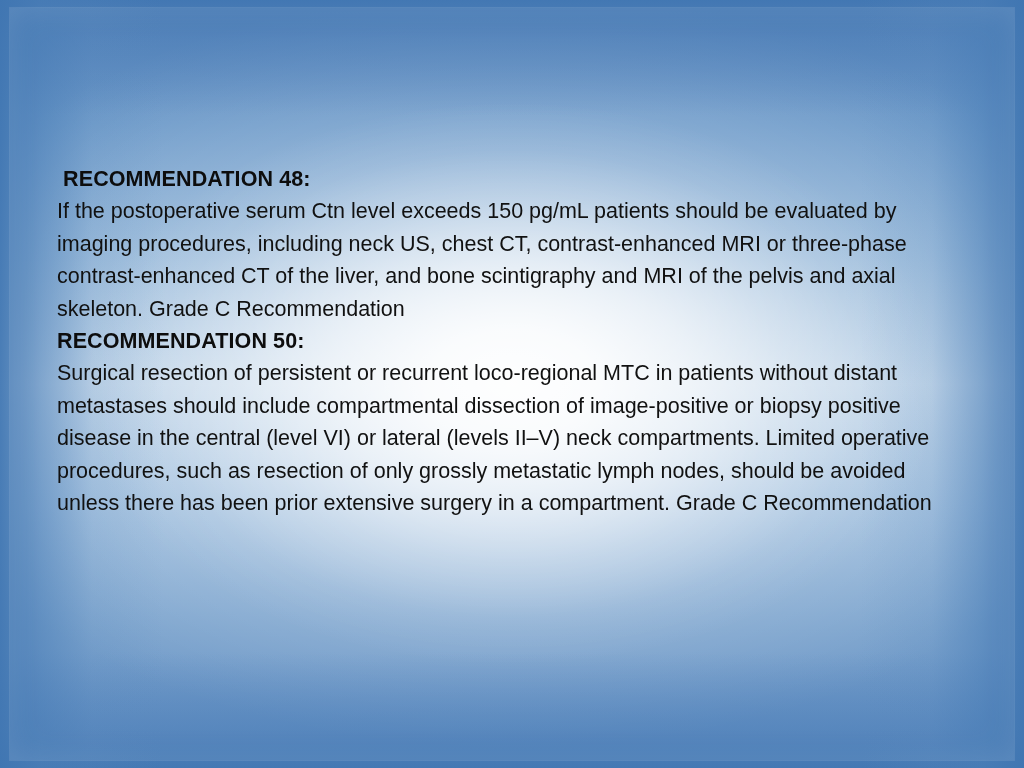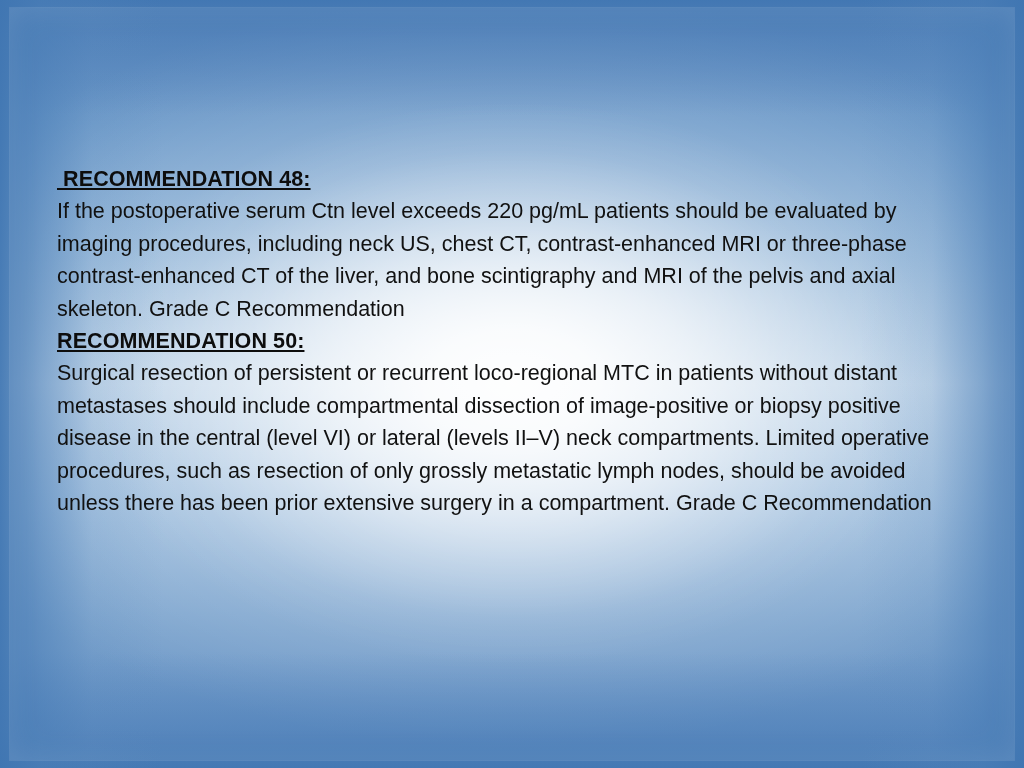--- a/index.html
+++ b/index.html
@@ -104,21 +104,20 @@
   }
 
   .rec-title {
     font-size: 21.5px;
     font-weight: bold;
     color: #0d0d0d;
     line-height: 32px;
     letter-spacing: 0.1px;
     white-space: pre;
     margin: 0;
-    text-decoration: underline;
   }
   .rec-body {
     font-size: 21.5px;
     font-weight: normal;
     color: #111111;
     line-height: 32.5px;
     margin: 0;
     max-width: 900px;
   }
 </style>
@@ -130,21 +129,21 @@
   <div class="bg-base"></div>
   <div class="bg-glow-wide"></div>
   <div class="bg-glow"></div>
   <div class="bg-vignette"></div>
   <div class="bg-frame"></div>
 
   <div class="content">
 
     <div class="block">
       <div class="rec-title"> RECOMMENDATION 48:</div>
-      <div class="rec-body">If the postoperative serum Ctn level exceeds 220 pg/mL patients should be evaluated by imaging procedures, including neck US, chest CT, contrast-enhanced MRI or three-phase contrast-enhanced CT of the liver, and bone scintigraphy and MRI of the pelvis and axial skeleton. Grade C Recommendation</div>
+      <div class="rec-body">If the postoperative serum Ctn level exceeds 150 pg/mL patients should be evaluated by imaging procedures, including neck US, chest CT, contrast-enhanced MRI or three-phase contrast-enhanced CT of the liver, and bone scintigraphy and MRI of the pelvis and axial skeleton. Grade C Recommendation</div>
     </div>
 
     <div class="block">
       <div class="rec-title">RECOMMENDATION 50:</div>
       <div class="rec-body">Surgical resection of persistent or recurrent loco-regional MTC in patients without distant metastases should include compartmental dissection of image-positive or biopsy positive disease in the central (level VI) or lateral (levels II–V) neck compartments. Limited operative procedures, such as resection of only grossly metastatic lymph nodes, should be avoided unless there has been prior extensive surgery in a compartment. Grade C Recommendation</div>
     </div>
 
   </div>
 </div>
 

